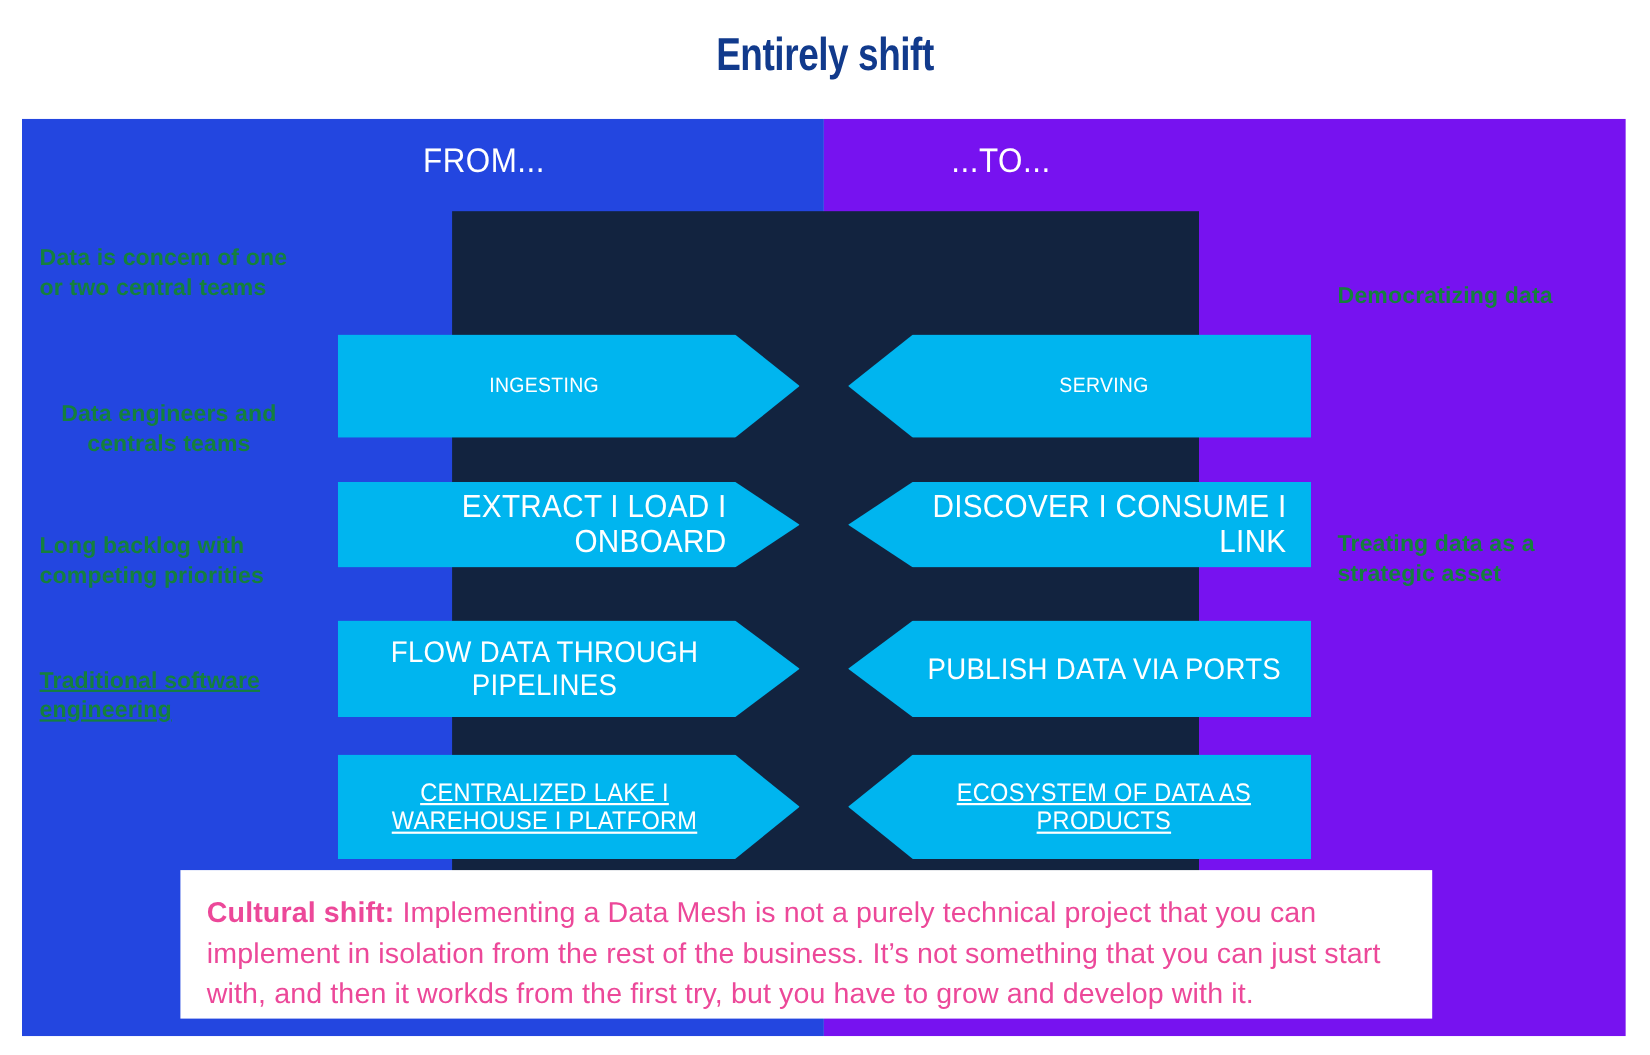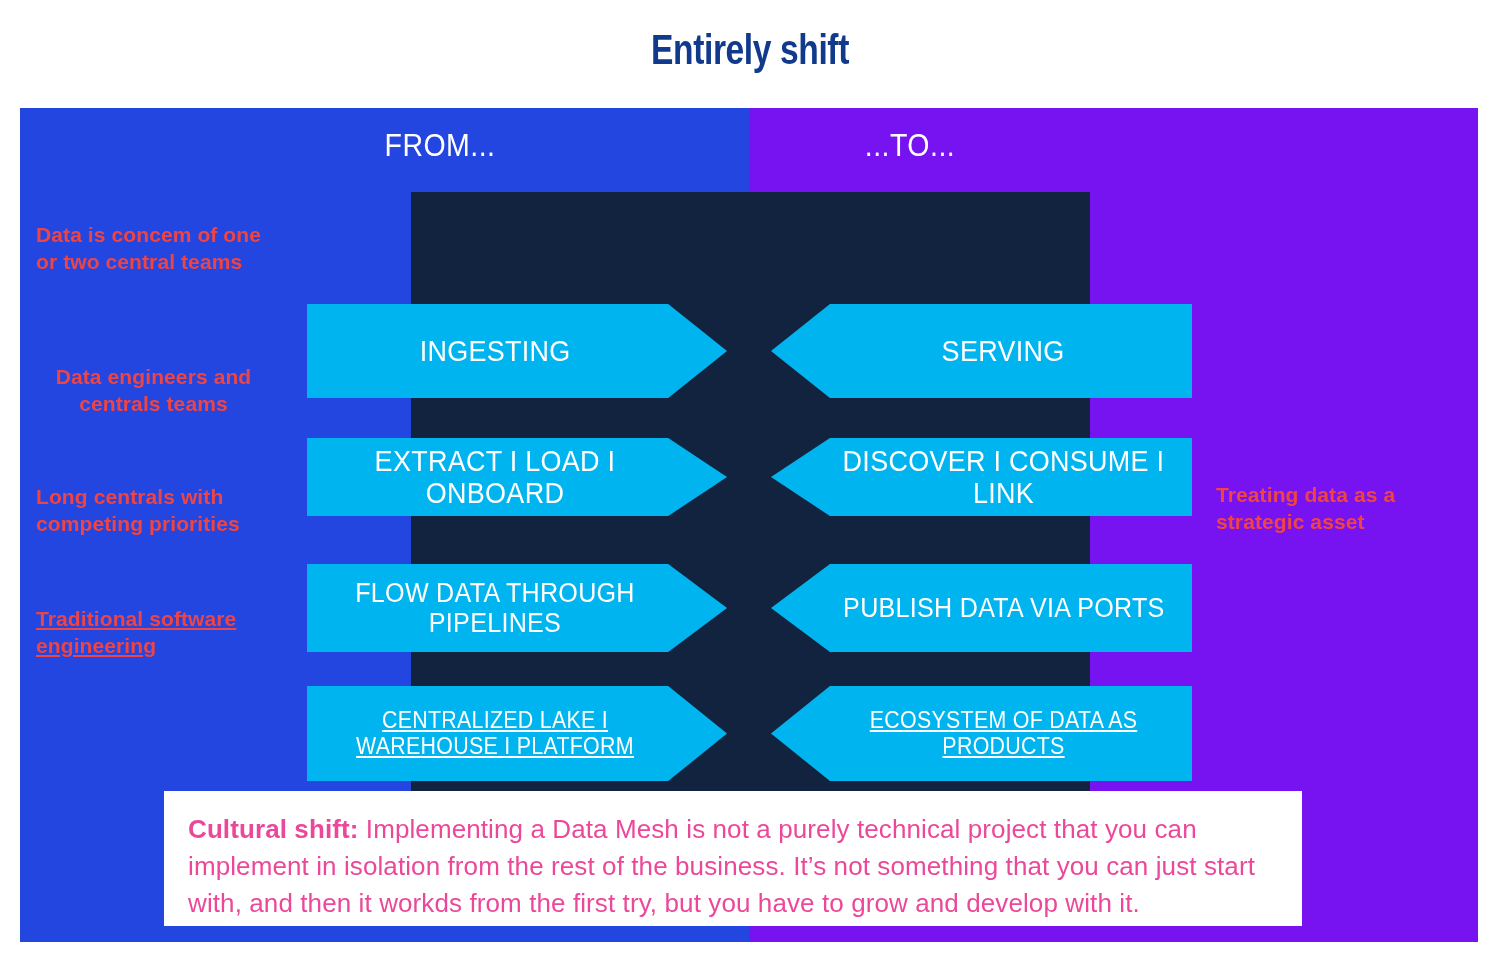--- a/index.html
+++ b/index.html
@@ -77,32 +77,32 @@
   
   .chev.right{
     left:751px; width:421px;
     clip-path: polygon(14% 0, 100% 0, 100% 100%, 14% 100%, 0 50%);
     padding-left:54px;
   }
   .chev .txt{ display:block; transform:scaleX(0.93); }
 
   
   #row0{ top:196px; }
-  #row0 .chev{ height:94px; font-size:29px; }
+  #row0 .chev{ height:94px; font-size:19px; }
   #row1{ top:330px; }
-  #row1 .chev{ height:78px; font-size:29px; }
+  #row1 .chev{ height:78px; font-size:29px;text-align:right; }
   #row2{ top:456px; }
   #row2 .chev{ height:88px; font-size:27px; }
   #row3{ top:578px; }
   #row3 .chev{ height:95px; font-size:23px;text-decoration:underline; }
 
   
   .side-label{
     position:absolute;
-    color:#ef4444;
+    color:#15803d;
     font-family:"Liberation Sans Narrow","Liberation Sans",sans-serif;
     font-weight:bold;
     font-size:21px;
     line-height:1.30;
     letter-spacing:0.1px;
   }
   .side-label.l{ left:16px; width:235px; }
   .side-label.r{ left:1196px; width:245px; }
 
   #lab-l0{ top:113px; }
@@ -181,23 +181,24 @@
       <div class="chev left">
           <span class="txt">CENTRALIZED LAKE I WAREHOUSE I PLATFORM</span>
         </div>
       <div class="chev right">
           <span class="txt">ECOSYSTEM OF DATA AS PRODUCTS</span>
         </div>
     </div>
 
     <div class="side-label l" id="lab-l0">Data is concem of one or two central teams</div>
     <div class="side-label l" id="lab-l1">Data engineers and centrals teams</div>
-    <div class="side-label l" id="lab-l2">Long centrals with competing priorities</div>
+    <div class="side-label l" id="lab-l2">Long backlog with competing priorities</div>
     <div class="side-label l" id="lab-l3">Traditional software engineering</div>
 
+    <div class="side-label r" id="lab-r0">Democratizing data</div>
     <div class="side-label r" id="lab-r2">Treating data as a strategic asset</div>
 
     <div class="arrow-wrap">
       <svg width="360" height="80" viewBox="0 0 360 80" fill="none" xmlns="http://www.w3.org/2000/svg">
         <path d="M22 14 C 52 66, 150 78, 236 56 L 300 34" stroke="#ffffff" stroke-width="11" stroke-linecap="round" fill="none"></path>
         <path d="M334 10 L 288 48 L 312 52 L 314 74 Z" fill="#ffffff"></path>
       </svg>
     </div>
 
     <div class="note">

